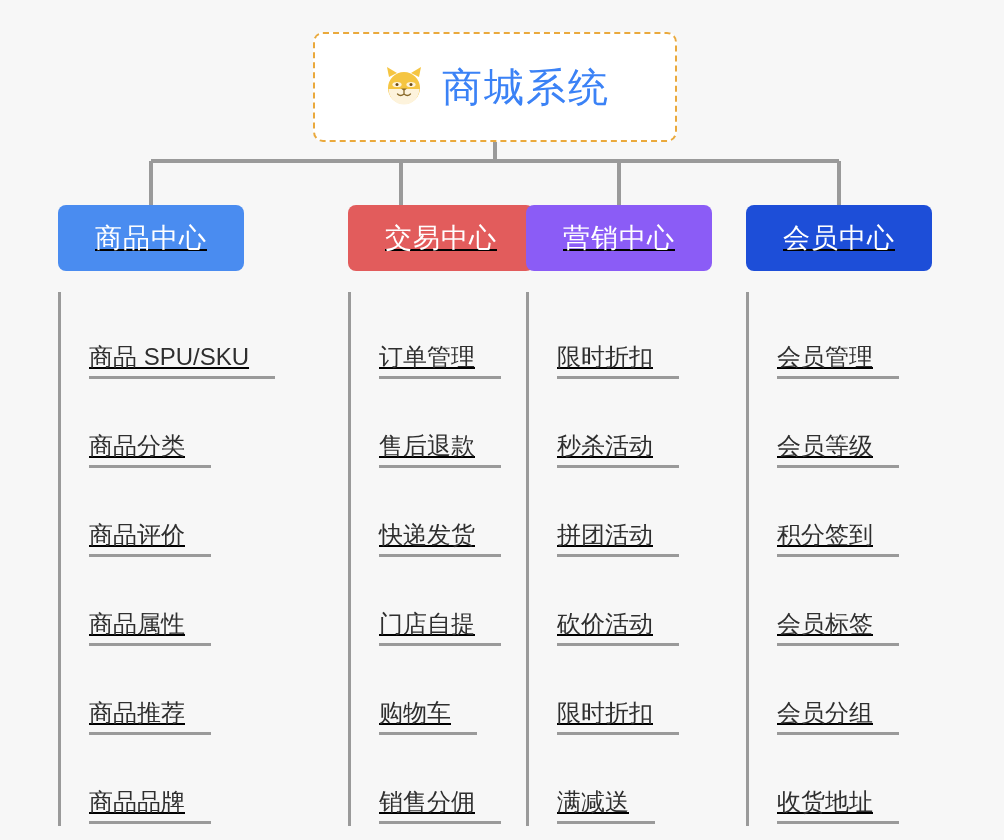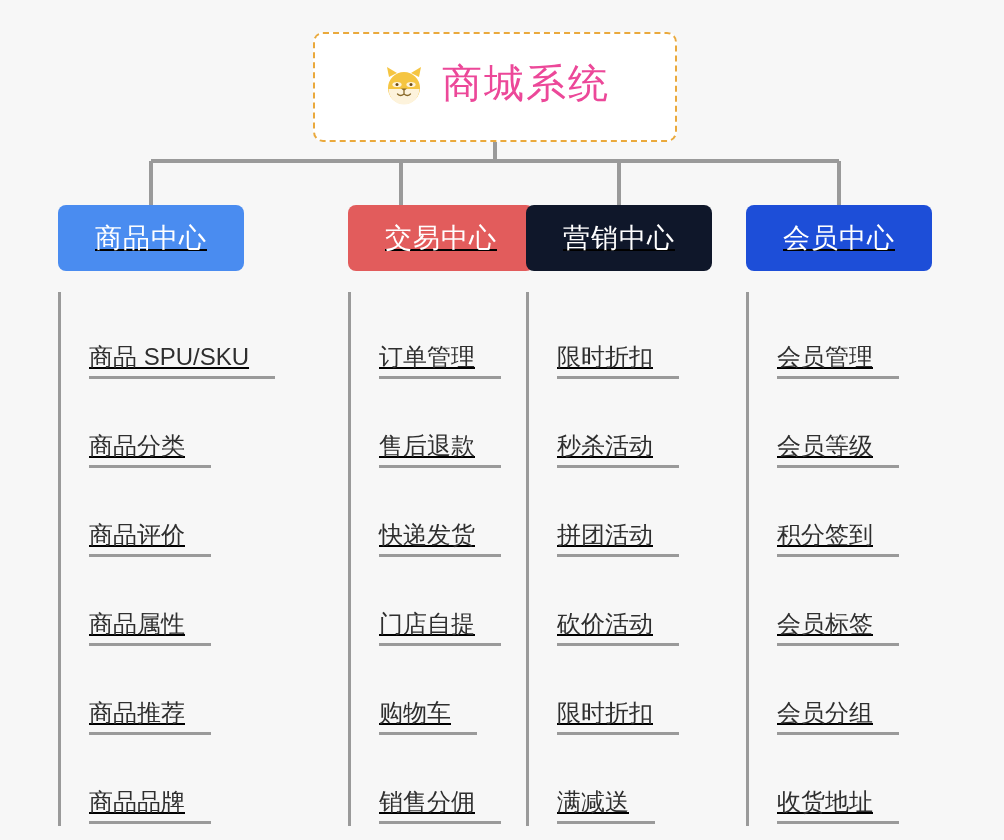--- a/index.html
+++ b/index.html
@@ -44,25 +44,24 @@
   .root-emoji {
     font-size: 42px;
     line-height: 1;
     display: block;
     width: 48px;
     height: 48px;
     position: relative;
   }
   .root-title {
     font-size: 40px;
-    color: #ec4899;
+    color: #3b82f6;
     letter-spacing: 2px;
     line-height: 1;
     white-space: nowrap;
-    font-family: Liberation Mono, monospace;
   }
 
   
   #connectors {
     position: absolute;
     left: 0;
     top: 0;
     width: 1004px;
     height: 840px;
     pointer-events: none;
@@ -209,21 +208,21 @@
       <div class="leaf-item">
         <span class="leaf-label">购物车</span>
       </div>
       <div class="leaf-item">
         <span class="leaf-label">销售分佣</span>
       </div>
     </div>
   </div>
 
   <div class="branch-col col-2">
-    <div class="branch-header" style="background:#0f172a">
+    <div class="branch-header" style="background:#8b5cf6">
       <span>营销中心</span>
     </div>
     <div class="leaf-list">
       <div class="leaf-item">
         <span class="leaf-label">限时折扣</span>
       </div>
       <div class="leaf-item">
         <span class="leaf-label">秒杀活动</span>
       </div>
       <div class="leaf-item">

